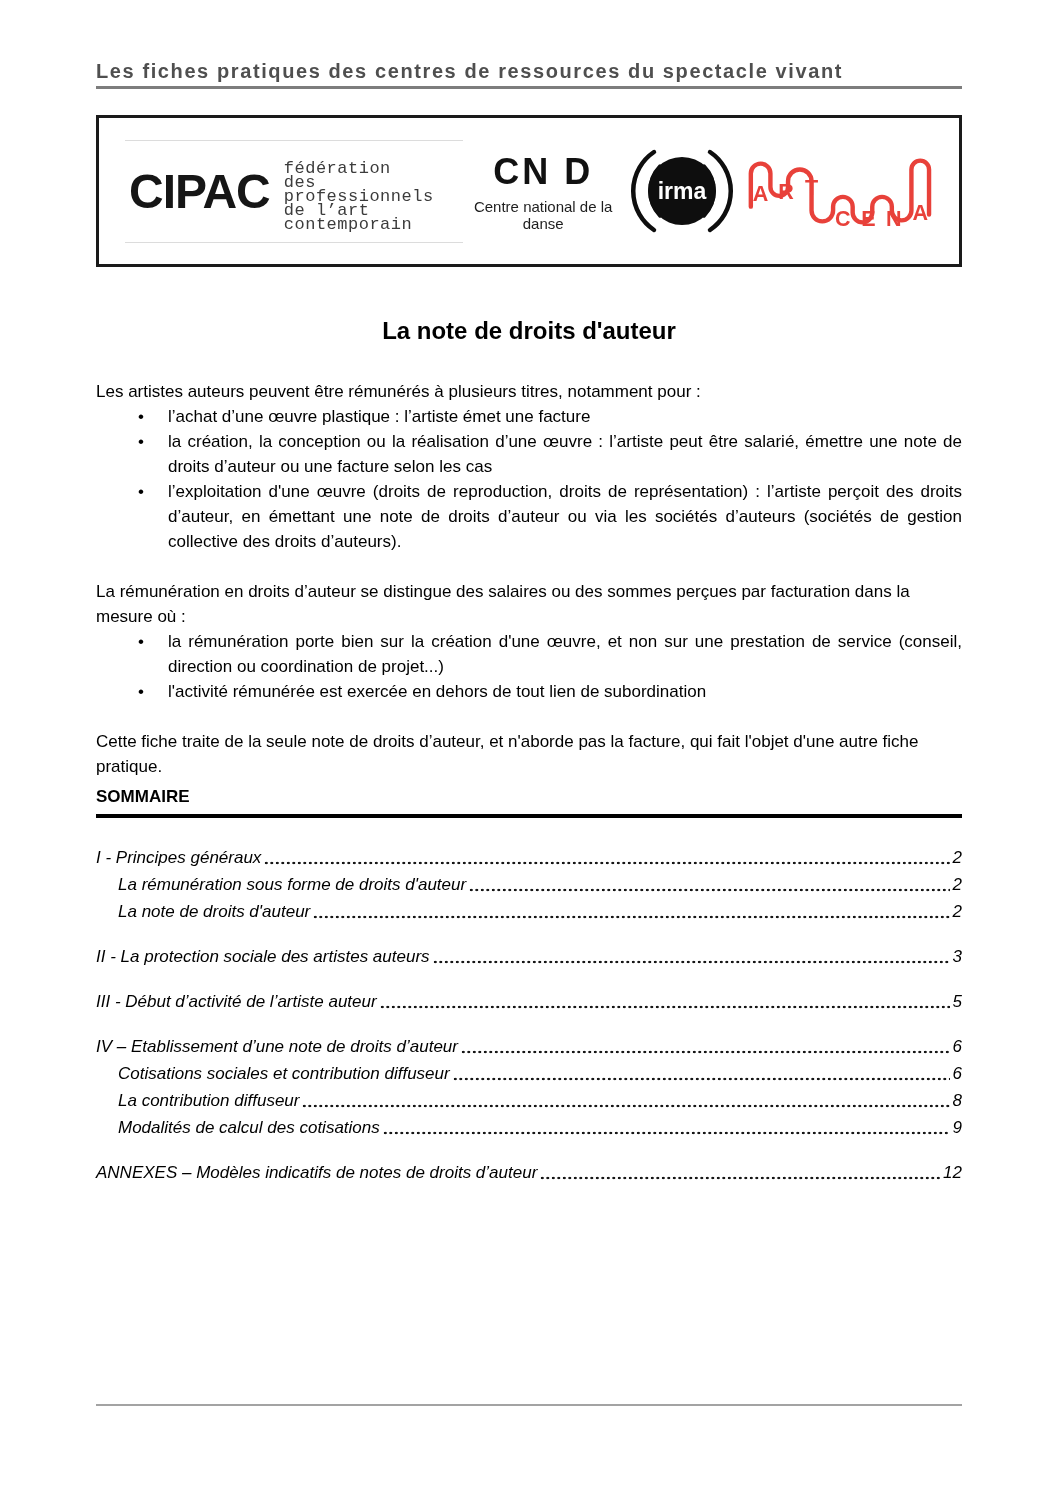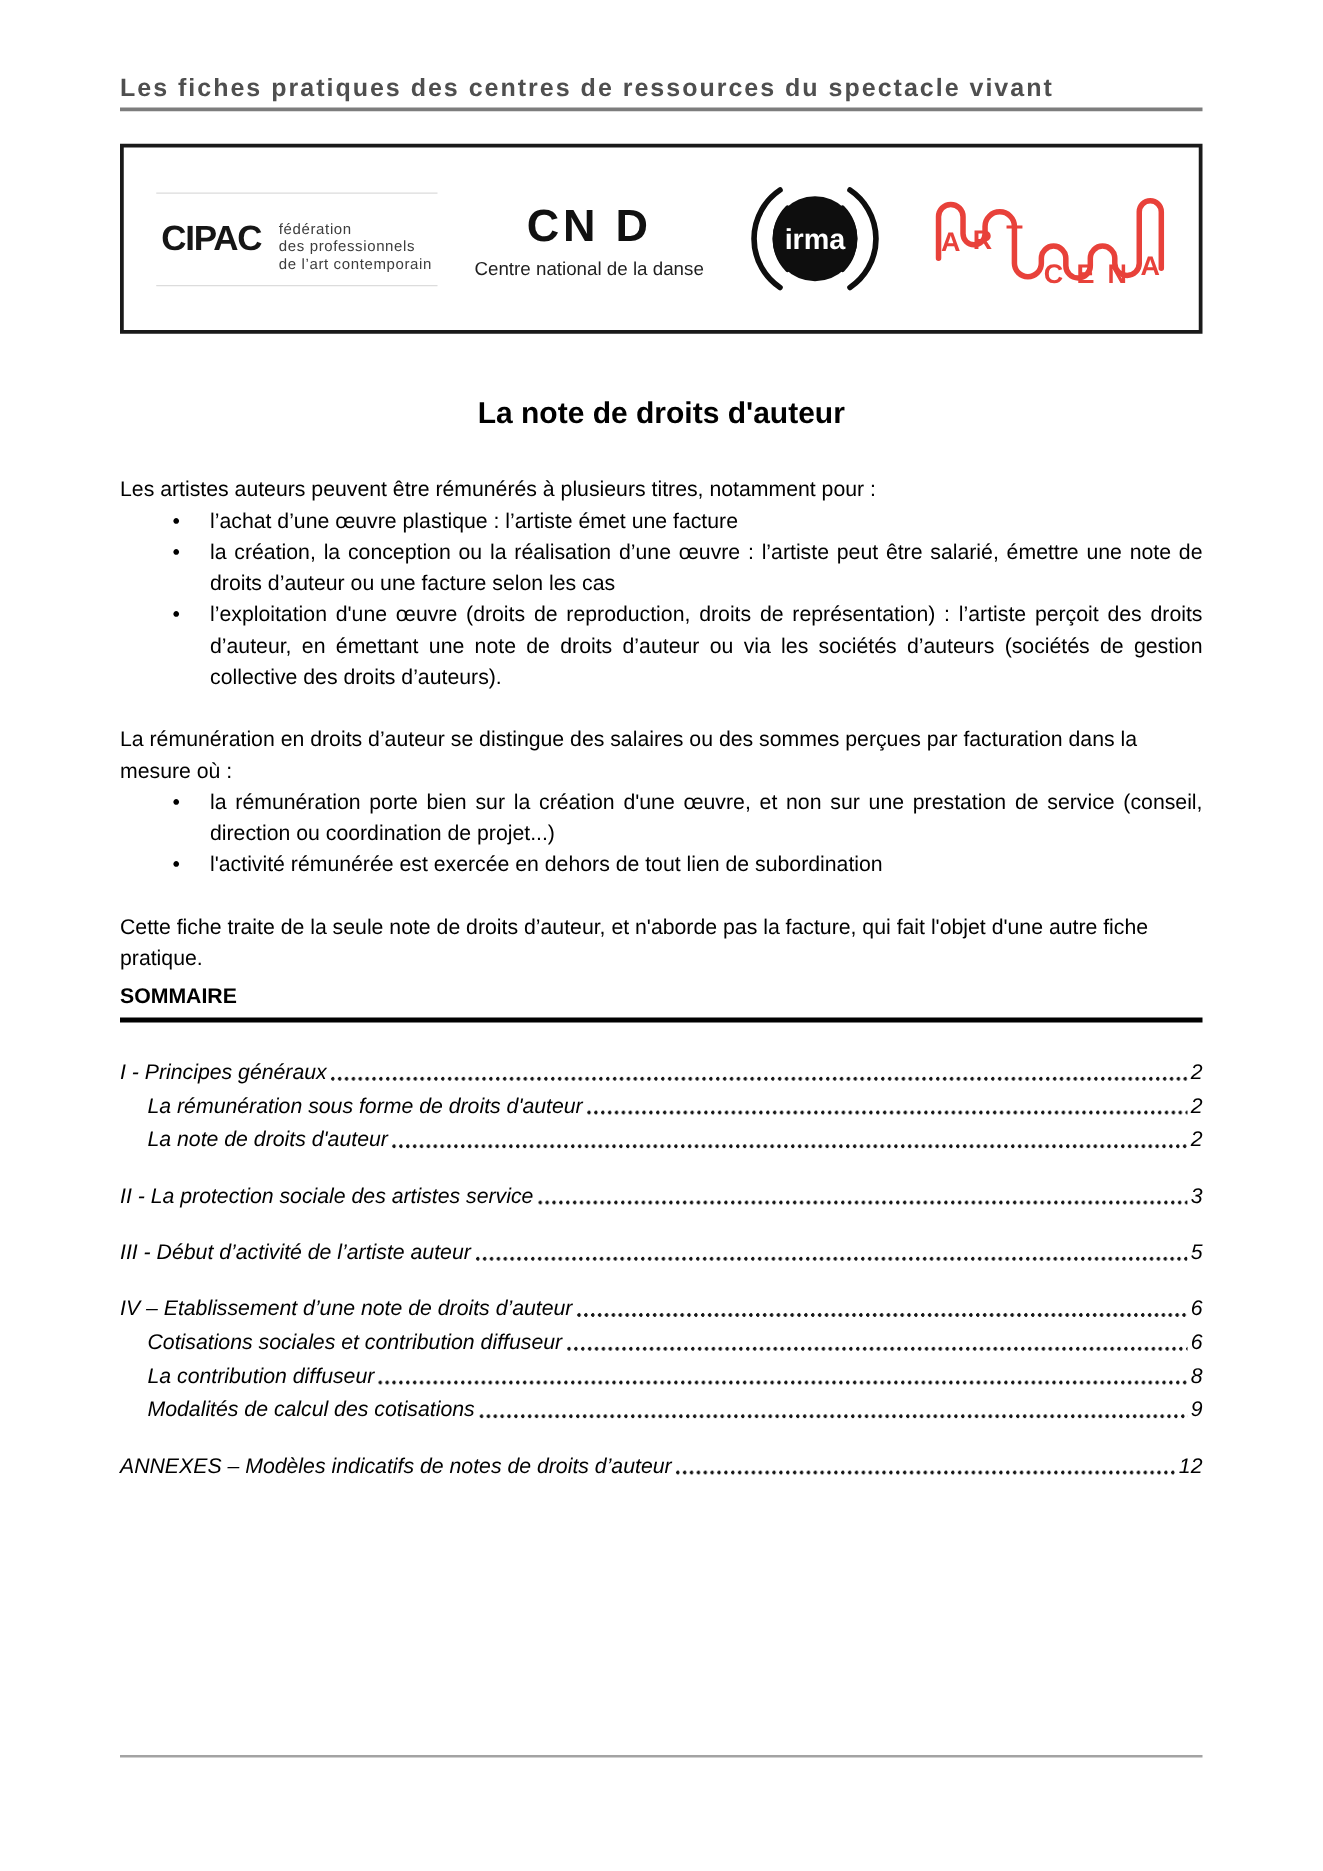--- a/index.html
+++ b/index.html
@@ -38,24 +38,24 @@
     padding: 0 26px;
   }
   .cipac-lockup {
     display: flex;
     align-items: center;
     gap: 14px;
     padding: 10px 4px;
     border-top: 1px solid #dcdcdc;
     border-bottom: 1px solid #dcdcdc;
   }
-  .cipac-wordmark { font-size: 28px; font-weight: bold; color: #161616; letter-spacing: -1px; text-align: center; }
+  .cipac-wordmark { font-size: 48px; font-weight: bold; color: #161616; letter-spacing: -1px; text-align: center; }
   .cipac-tagline {
-    font-family: Liberation Sans, sans-serif;
-    font-size: 12px;
+    font-family: Liberation Mono, monospace;
+    font-size: 17px;
     line-height: 14px;
     color: #3c3c3c;
     letter-spacing: 0.5px;
     margin-top: 11px;
   }
   .cnd-lockup { text-align: center; }
   .cnd-wordmark { font-size: 36px; font-weight: bold; letter-spacing: 3px; color: #111; line-height: 44px; }
   .cnd-tagline { margin-top: 4px; font-size: 15px; color: #1e1e1e; }
   .irma-logo svg, .artcena-logo svg { display: block; }
 
@@ -209,21 +209,21 @@
         <span class="toc-label">La rémunération sous forme de droits d'auteur</span>
         <span class="toc-dots"></span>
         <span class="toc-page">2</span>
       </div>
       <div class="toc-row toc-sub">
         <span class="toc-label">La note de droits d'auteur</span>
         <span class="toc-dots"></span>
         <span class="toc-page">2</span>
       </div>
       <div class="toc-row toc-gap">
-        <span class="toc-label">II - La protection sociale des artistes service</span>
+        <span class="toc-label">II - La protection sociale des artistes auteurs</span>
         <span class="toc-dots"></span>
         <span class="toc-page">3</span>
       </div>
       <div class="toc-row toc-gap">
         <span class="toc-label">III - Début d’activité de l’artiste auteur</span>
         <span class="toc-dots"></span>
         <span class="toc-page">5</span>
       </div>
       <div class="toc-row toc-gap">
         <span class="toc-label">IV – Etablissement d’une note de droits d’auteur</span>

